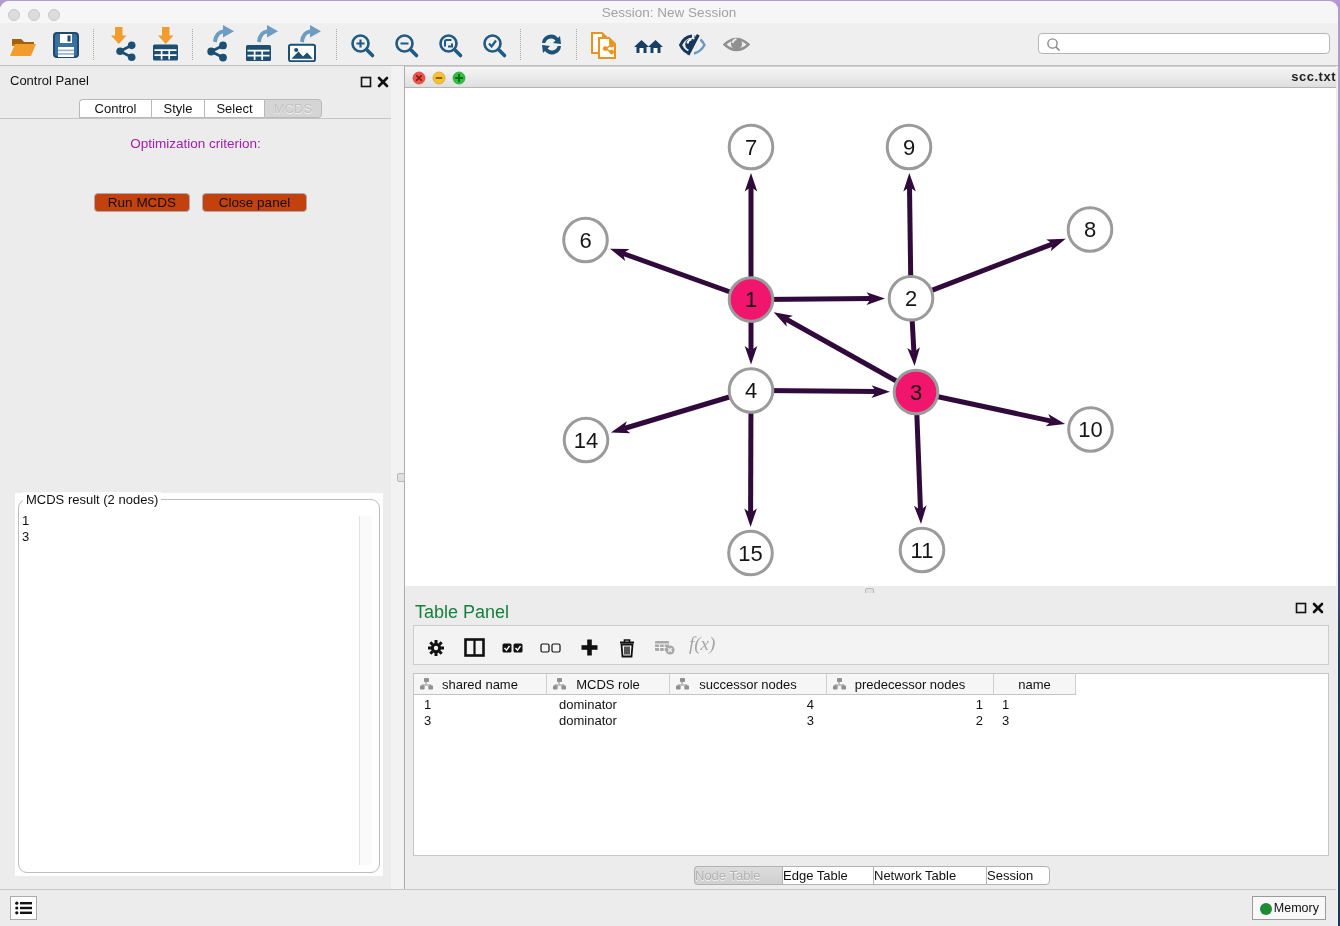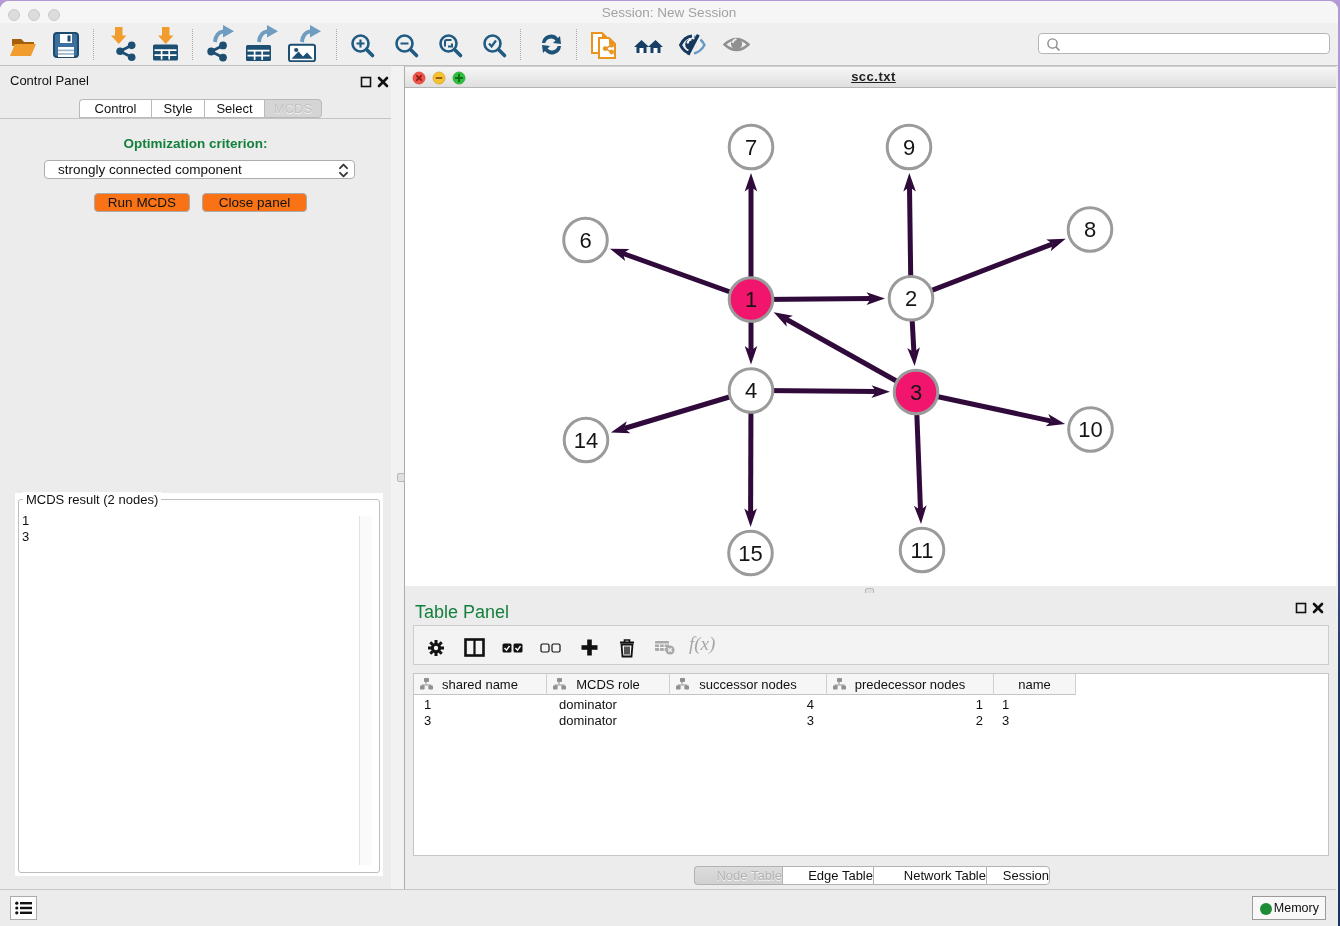--- a/index.html
+++ b/index.html
@@ -18,51 +18,51 @@
 #cpanel { position:absolute; left:0; top:65px; width:391px; bottom:37px; background:#ececec; }
 #cptitle { position:absolute; left:10px; top:7px; font-size:13px; color:#111; }
 .wctl { position:absolute; top:9px; }
 #cptabs { position:absolute; left:79px; top:33px; height:19px; font-size:13px; }
 .cptab { position:absolute; top:0; height:19px; background:#fff; border:1px solid #b9b9b9; border-right:none; color:#111; text-align:center; line-height:18px; }
 #tabNet { left:0; width:72px; border-radius:4px 0 0 0; }
 #tabStyle { left:72px; width:53px; }
 #tabSel { left:125px; width:60px; }
 #tabMCDS { left:185px; width:58px; border-right:1px solid #b9b9b9; border-radius:0 4px 4px 0; background:#d5d5d5; color:#c3c3c3; text-shadow:0 1px 0 #f2f2f2; }
 #cpbody { position:absolute; left:0; top:52px; right:0; bottom:0; background:#ececec; border-top:1px solid #c4c4c4; }
-#optlabel { position:absolute; left:0; top:17px; width:391px; text-align:center; font-size:13.5px; color:#15803d;font-weight:bold; }
+#optlabel { position:absolute; left:0; top:17px; width:391px; text-align:center; font-size:13.5px; color:#a21caf; }
 #dropdown { position:absolute; left:44px; top:41px; width:311px; height:19px; background:#fff; border:1px solid #adadad; border-radius:4px; font-size:13.5px; color:#111; line-height:17px; padding-left:13px; }
-.btn { position:absolute; top:74px; height:19px; background:#f97316; border:1px solid #ababab; border-radius:4px; font-size:13.5px; color:#111; text-align:center; line-height:17px; }
+.btn { position:absolute; top:74px; height:19px; background:#c2410c; border:1px solid #ababab; border-radius:4px; font-size:13.5px; color:#111; text-align:center; line-height:17px; }
 #btnRun { left:94px; width:96px; }
 #btnClose { left:202px; width:105px; }
 #resultpanel { position:absolute; left:15px; top:374px; width:368px; height:383px; background:#fff; }
-#groupbox { position:absolute; left:3px; top:6px; right:3px; bottom:3px; border:1px solid #bdbdbd; border-radius:3px; }
+#groupbox { position:absolute; left:3px; top:6px; right:3px; bottom:3px; border:1px solid #bdbdbd; border-radius:9px; }
 #grouplabel { position:absolute; left:4px; top:-8px; background:#fff; padding:0 3px; font-size:13px; color:#111; }
 #resulttext { position:absolute; left:3px; top:13px; font-size:13px; color:#111; line-height:16px; }
 #resscroll { position:absolute; right:7px; top:16px; bottom:7px; width:13px; background:#fafafa; border-left:1px solid #e2e2e2; }
 
 #vsplit { position:absolute; left:391px; top:65px; width:14px; bottom:37px; background:#f2f2f2; border-right:1px solid #ababab; }
 #vhandle { position:absolute; left:6px; top:407px; width:8px; height:9px; background:#e0e0e0; border:1px solid #b9b9b9; border-radius:2px; }
 
 #netwin { position:absolute; left:405px; top:65px; right:2px; height:520px; background:#fff; }
 #nettitle { position:absolute; left:0; top:0; right:0; height:22px; background:linear-gradient(#f6f6f6,#dfdfdf); border-top:1px solid #cfcfcf; border-bottom:1px solid #b4b4b4; }
-#netname { position:absolute; top:2px; left:6px; right:0; text-align:center; font-size:13px; font-weight:bold; letter-spacing:0.5px; color:#222;text-decoration:underline; }
+#netname { position:absolute; top:2px; left:6px; right:0; text-align:right; font-size:13px; font-weight:bold; letter-spacing:0.5px; color:#222; }
 #graph { position:absolute; left:0; top:22px; }
 #hsplit { position:absolute; left:405px; top:585px; right:2px; height:12px; background:#ececec; }
 #hhandle { position:absolute; left:460px; top:2px; width:9px; height:8px; background:#e0e0e0; border:1px solid #b9b9b9; border-radius:2px; }
 
 #tpanel { position:absolute; left:405px; top:592px; right:2px; bottom:37px; background:#ececec; }
 #tptitle { position:absolute; left:10px; top:9px; font-size:18px; color:#15803d; }
 #ttoolbar { position:absolute; left:8px; top:32px; right:7px; height:40px; background:#f3f3f3; border:1px solid #cccccc; }
 #ttable { position:absolute; left:8px; top:80px; right:7px; height:183px; background:#fff; border:1px solid #c6c6c6;padding-left:38px; }
 #thead { position:absolute; left:0; top:0; width:662px; height:21px; background:#f6f6f6; border-bottom:1px solid #c4c4c4; font-size:13px; color:#111; }
 .th { position:absolute; top:0; height:21px; border-right:1px solid #d0d0d0; text-align:center; line-height:21px; }
 .trow { position:absolute; font-size:13px; color:#111; height:17px; line-height:17px; }
 
 #btabs { position:absolute; left:289px; top:273px; height:19px; font-size:13px; }
-.btab { position:absolute; top:0; height:19px; border:1px solid #b2b2b2; border-right:none; background:#fff; color:#111; text-align:right; line-height:18px; }
+.btab { position:absolute; top:0; height:19px; border:1px solid #b2b2b2; border-right:none; background:#fff; color:#111; text-align:left; line-height:18px; }
 #btabNode { left:0; width:88px; border-radius:4px 0 0 4px; background:linear-gradient(#dcdcdc,#d0d0d0); color:#b2b2b2; text-shadow:0 1px 0 #f5f5f5; }
 #btabEdge { left:88px; width:91px; }
 #btabNetw { left:179px; width:113px; }
 #btabMot { left:292px; width:64px; border-right:1px solid #b2b2b2; border-radius:0 4px 4px 0; }
 
 #statusbar { position:absolute; left:0; right:2px; bottom:0; height:37px; background:#ececec; border-top:1px solid #c6c6c6;padding-left:36px; }
 #listbtn { position:absolute; left:10px; top:6px; width:27px; height:24px; background:#fdfdfd; border:1px solid #ababab; }
 #membtn { position:absolute; right:10px; top:6px; width:74px; height:24px; background:#f8f8f8; border:1px solid #9b9b9b; font-size:12.5px; color:#111; line-height:22px; text-align:right; padding-right:6px; }
 #memdot { position:absolute; left:7px; top:5.5px; width:12px; height:12px; border-radius:50%; background:#1e8b35; }
 </style>
@@ -249,26 +249,20 @@
         </g>
       </svg>
     <div id="cptabs">
       <div class="cptab" id="tabNet">Control</div>
       <div class="cptab" id="tabStyle">Style</div>
       <div class="cptab" id="tabSel">Select</div>
       <div class="cptab" id="tabMCDS">MCDS</div>
     </div>
     <div id="cpbody">
       <div id="optlabel">Optimization criterion:</div>
-      <div id="dropdown">strongly connected component<svg style="position:absolute;right:5px;top:2px" width="11" height="15" viewBox="0 0 11 15">
-            <g stroke="#3a3a3a" stroke-width="1.9" fill="none" stroke-linecap="round" stroke-linejoin="round">
-              <path d="M2,5.2 L5.5,1.6 L9,5.2"></path>
-              <path d="M2,9.8 L5.5,13.4 L9,9.8"></path>
-            </g>
-          </svg></div>
       <div class="btn" id="btnRun">Run MCDS</div>
       <div class="btn" id="btnClose">Close panel</div>
       <div id="resultpanel">
         <div id="groupbox">
           <div id="grouplabel">MCDS result (2 nodes)</div>
           <div id="resulttext">1<br>3</div>
           <div id="resscroll"></div>
         </div>
       </div>
     </div>

